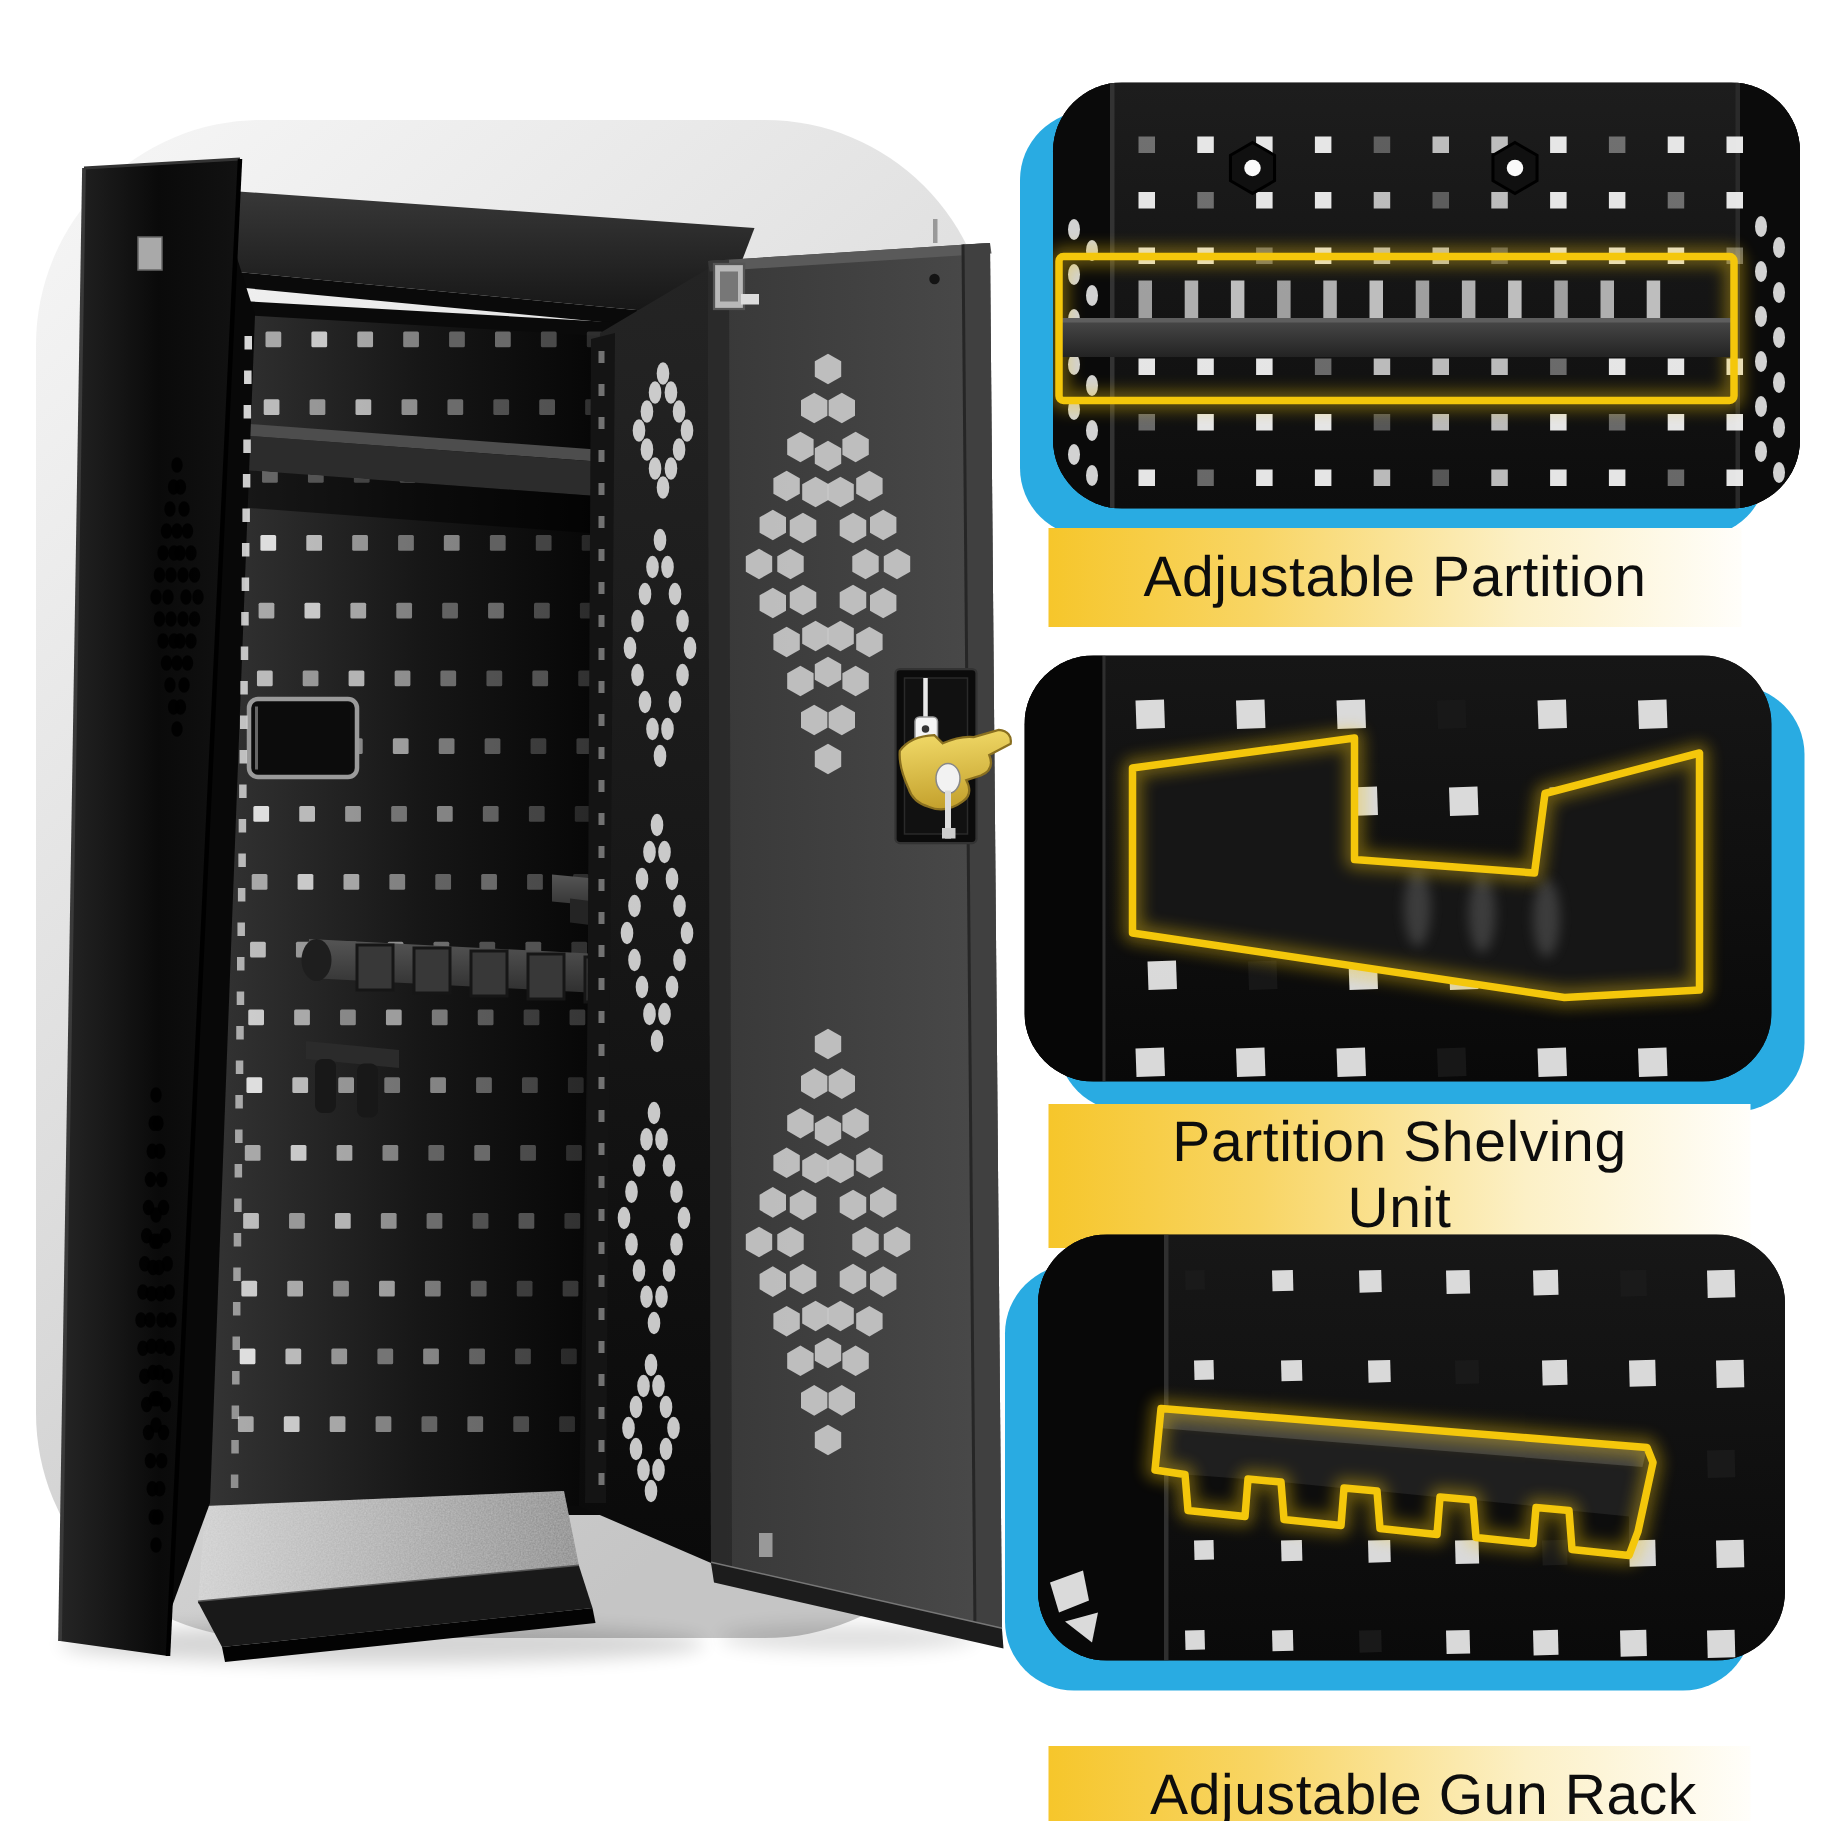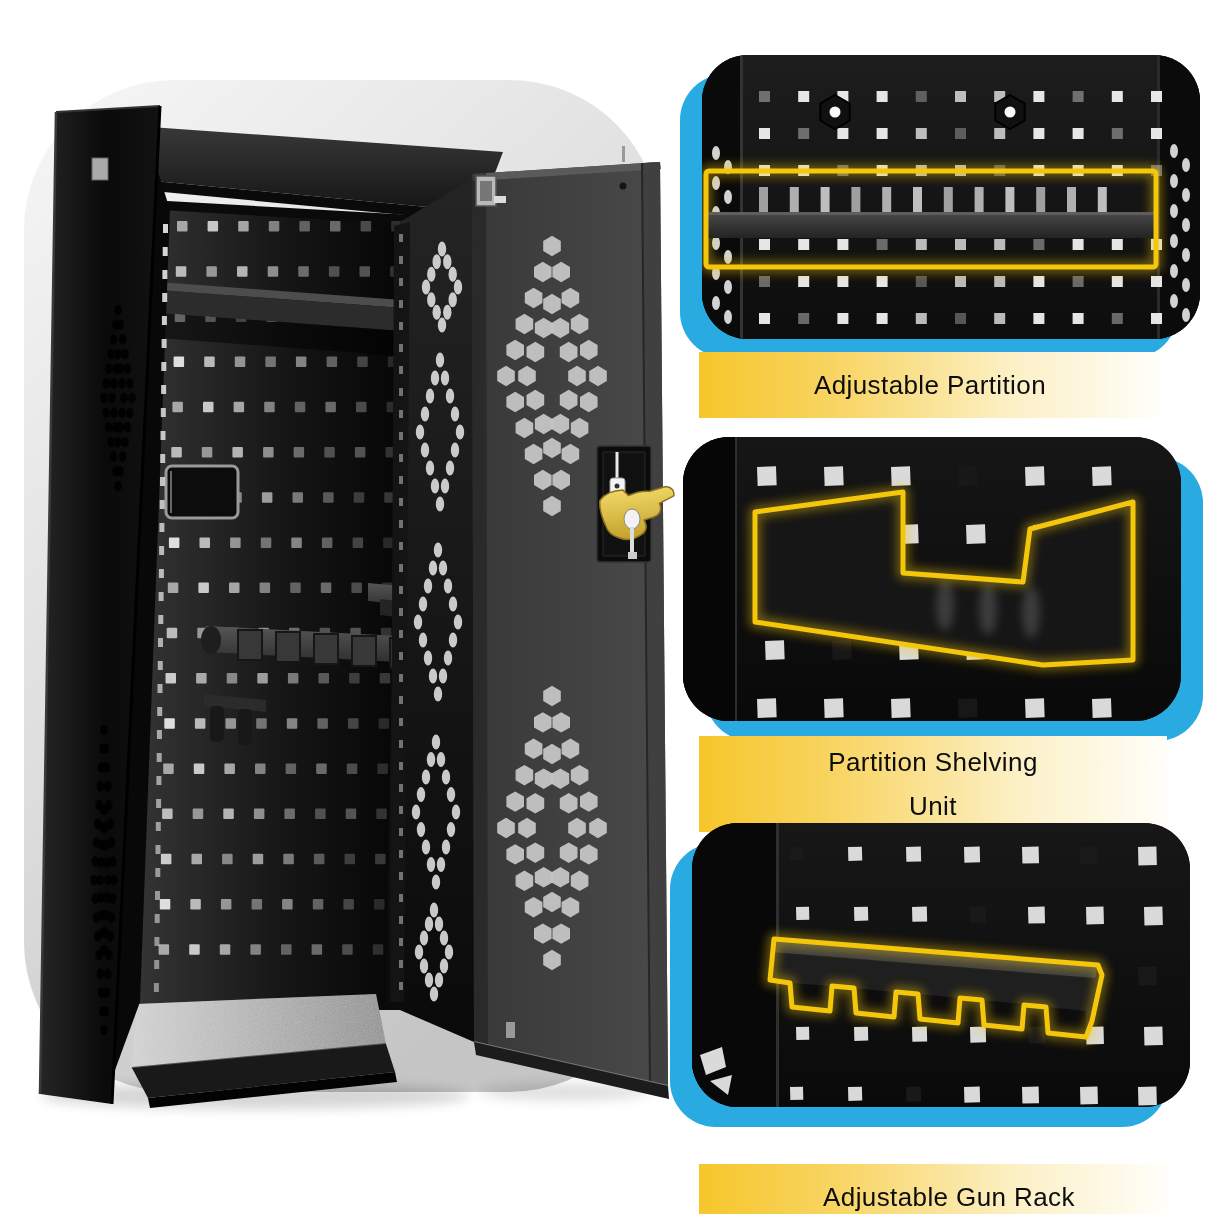--- a/index.html
+++ b/index.html
@@ -9,21 +9,21 @@
   *{margin:0;padding:0;box-sizing:border-box;}
   html,body{background:#fff;width:1214px;height:1214px;overflow:hidden;}
   .stage{position:relative;width:1214px;height:1214px;background:#fff;font-family:"Liberation Sans",sans-serif;}
   .cab-svg{position:absolute;left:0;top:0;}
   .accent{position:absolute;width:498px;height:284px;border-radius:46px;background:var(--accent-blue);}
   .a1{left:680px;top:74px;} .a2{left:705px;top:457px;} .a3{left:670px;top:843px;}
   .panel{position:absolute;width:498px;height:284px;border-radius:46px;overflow:hidden;background:#101010;}
   .p1{left:702px;top:55px;} .p2{left:683px;top:437px;} .p3{left:692px;top:823px;}
   .panel svg{display:block;}
   .flabel{position:absolute;display:flex;flex-direction:column;align-items:center;justify-content:center;
-    font-size:26px;color:var(--label-text);letter-spacing:.4px;
+    font-size:38px;color:var(--label-text);letter-spacing:.4px;
     background:linear-gradient(90deg,var(--label-gradient-left) 0%,#F8D564 30%,#FCF0C6 68%,var(--label-gradient-right) 100%);}
   .l1{left:699px;top:352px;width:462px;height:66px;}
   .l2{left:699px;top:736px;width:468px;height:96px;line-height:44px;}
   .l3{left:699px;top:1164px;width:468px;height:66px;padding-left:32px;}
   .yl{stroke:var(--highlight-yellow);fill:none;stroke-width:5;stroke-linejoin:round;}
   .ylg{stroke:var(--highlight-yellow);fill:none;stroke-width:13;opacity:.38;stroke-linejoin:round;}
 </style>
 </head>
 <body>
 

